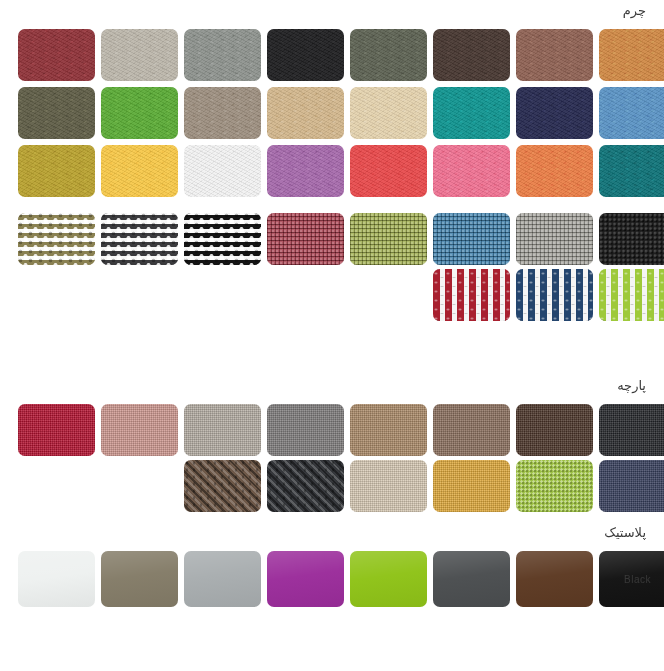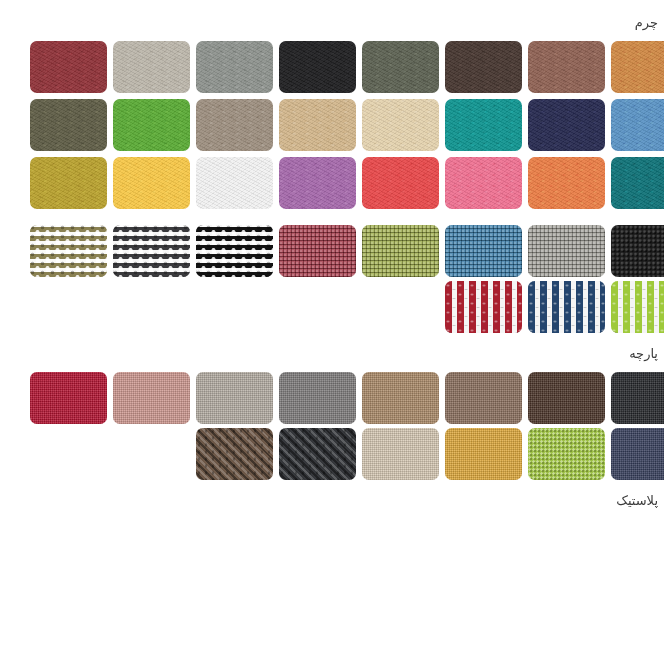--- a/index.html
+++ b/index.html
@@ -9,21 +9,21 @@
     background: #ffffff;
     font-family: "DejaVu Sans", "Liberation Sans", sans-serif;
   }
   body {
     width: 664px;
     height: 671px;
     overflow: hidden;
   }
   .page {
     width: 626px;
-    padding: 12px;
+    padding: 0;
   }
   .section { width: 664px; }
   .section-title {
     text-align: right;
     direction: rtl;
     font-size: 13px;
     color: #3b3b3b;
     padding: 0 18px 0 0;
     line-height: 1;
     font-family: "DejaVu Sans", sans-serif;
@@ -270,21 +270,21 @@
         <div class="spacer"></div>
         <div class="spacer"></div>
         <div class="spacer"></div>
         <div class="spacer"></div>
         <div class="spacer"></div>
         <div class="swatch tex-mesh-check" title="mesh-red-check" style="height: 52px; background-color: rgb(168, 32, 47); --yarn: #a8202f;"></div>
         <div class="swatch tex-mesh-check" title="mesh-navy-check" style="height: 52px; background-color: rgb(36, 69, 110); --yarn: #24456e;"></div>
         <div class="swatch tex-mesh-check" title="mesh-lime-check" style="height: 52px; background-color: rgb(158, 201, 58); --yarn: #9ec93a;"></div>
       </div>
     </div>
-    <div class="section" style="padding-top: 0px; padding-bottom: 14px;">
+    <div class="section" style="padding-top: 0px; padding-bottom: 14px; margin-top: 44px;">
       <div class="section-title" style="margin-bottom: 12px;">پارچه</div>
       <div class="swatch-row">
         <div class="swatch tex-fabric" title="fabric-crimson" style="height: 52px; background-color: rgb(180, 17, 47);"></div>
         <div class="swatch tex-fabric" title="fabric-dusty-rose" style="height: 52px; background-color: rgb(207, 152, 144);"></div>
         <div class="swatch tex-fabric" title="fabric-light-gray" style="height: 52px; background-color: rgb(181, 174, 164);"></div>
         <div class="swatch tex-fabric" title="fabric-gray" style="height: 52px; background-color: rgb(126, 124, 124);"></div>
         <div class="swatch tex-fabric" title="fabric-tan" style="height: 52px; background-color: rgb(171, 138, 104);"></div>
         <div class="swatch tex-fabric" title="fabric-taupe" style="height: 52px; background-color: rgb(139, 111, 93);"></div>
         <div class="swatch tex-fabric" title="fabric-dark-brown" style="height: 52px; background-color: rgb(74, 51, 40);"></div>
         <div class="swatch tex-fabric" title="fabric-charcoal" style="height: 52px; background-color: rgb(35, 37, 41);"></div>
@@ -295,14 +295,26 @@
         <div class="swatch tex-quilt" title="fabric-brown-quilt" style="height: 52px; background-color: rgb(109, 88, 72);"></div>
         <div class="swatch tex-quilt" title="fabric-charcoal-quilt" style="height: 52px; background-color: rgb(53, 55, 59);"></div>
         <div class="swatch tex-fabric" title="fabric-beige" style="height: 52px; background-color: rgb(216, 203, 181);"></div>
         <div class="swatch tex-fabric" title="fabric-golden" style="height: 52px; background-color: rgb(224, 169, 58);"></div>
         <div class="swatch tex-speckle" title="fabric-lime" style="height: 52px; background-color: rgb(156, 191, 69);"></div>
         <div class="swatch tex-fabric" title="fabric-navy" style="height: 52px; background-color: rgb(54, 62, 92);"></div>
       </div>
     </div>
     <div class="section" style="padding-top: 0px; padding-bottom: 8px;">
       <div class="section-title" style="margin-bottom: 12px;">پلاستیک</div>
+      <div class="swatch-row">
+        <div class="swatch tex-plastic plastic-sw" title="plastic-white" style="height: 56px; background-color: rgb(238, 241, 240);"></div>
+        <div class="swatch tex-plastic plastic-sw" title="plastic-khaki" style="height: 56px; background-color: rgb(132, 124, 104);"></div>
+        <div class="swatch tex-plastic plastic-sw" title="plastic-gray" style="height: 56px; background-color: rgb(168, 173, 175);"></div>
+        <div class="swatch tex-plastic plastic-sw" title="plastic-magenta" style="height: 56px; background-color: rgb(155, 45, 155);"></div>
+        <div class="swatch tex-plastic plastic-sw" title="plastic-lime" style="height: 56px; background-color: rgb(143, 195, 24);"></div>
+        <div class="swatch tex-plastic plastic-sw" title="plastic-dark-gray" style="height: 56px; background-color: rgb(75, 78, 80);"></div>
+        <div class="swatch tex-plastic plastic-sw" title="plastic-brown" style="height: 56px; background-color: rgb(93, 58, 35);"></div>
+        <div class="swatch tex-plastic plastic-sw" title="plastic-black" style="height: 56px; background-color: rgb(18, 18, 18);">
+          <span class="plastic-label">Black</span>
+        </div>
+      </div>
     </div>
   </div>
 
 </body></html>

